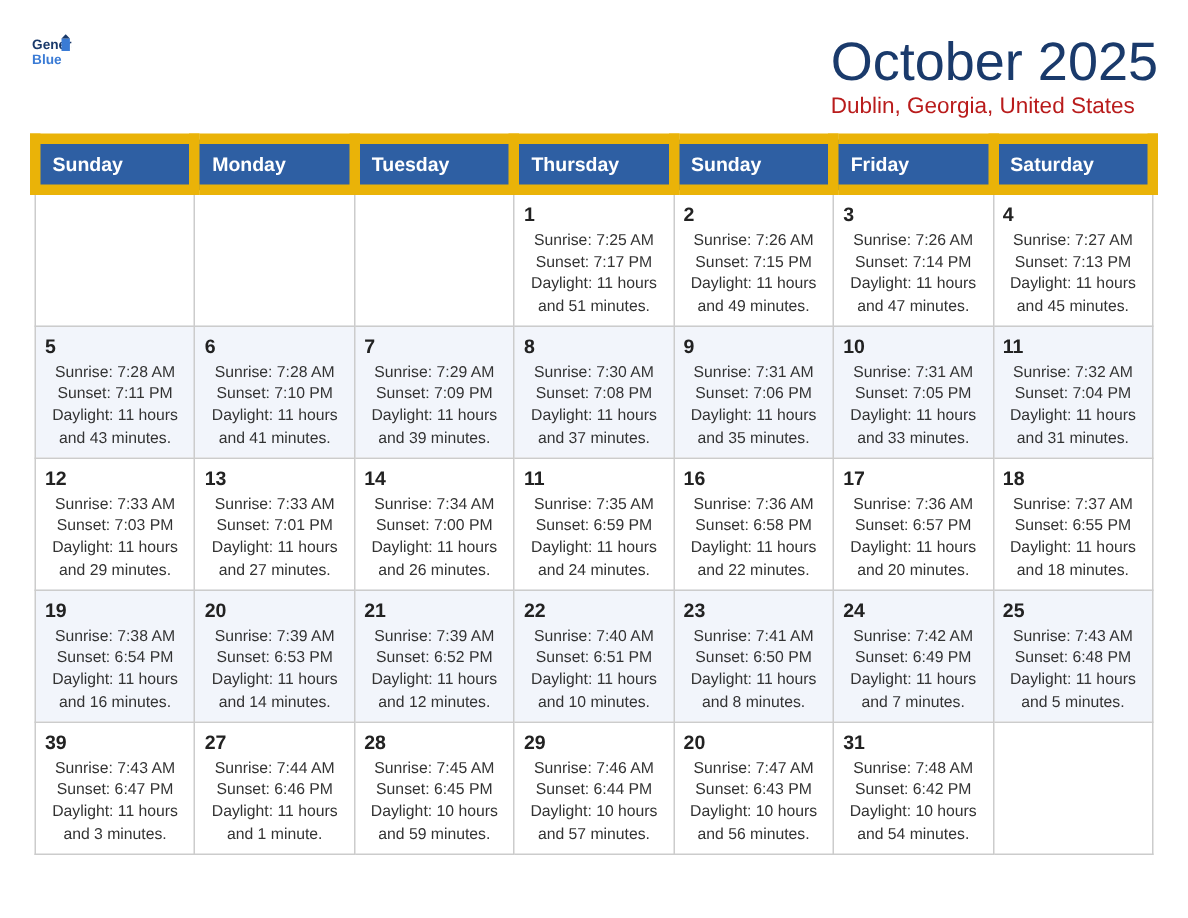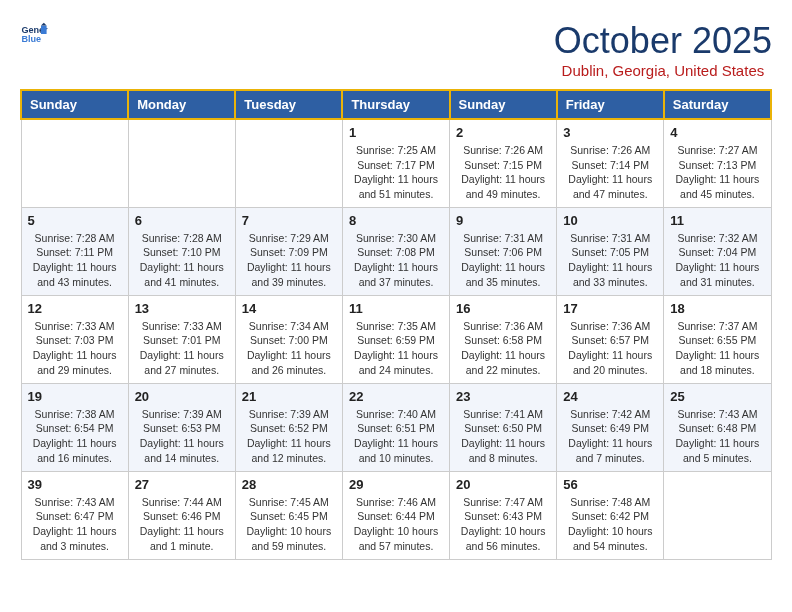--- a/index.html
+++ b/index.html
@@ -19,21 +19,21 @@
     .logo {
       display: flex;
       align-items: center;
       gap: 4px;
     }
     .logo-icon {
       width: 28px;
       height: 28px;
     }
     .title-block {
-      text-align: center;
+      text-align: left;
     }
     .month-title {
       font-size: 36px;
       color: #1a3a6b;
       font-weight: normal;
     }
     .subtitle {
       font-size: 15px;
       color: #b91c1c;
     }
@@ -42,21 +42,21 @@
       border-collapse: collapse;
       table-layout: fixed;
     }
     th {
       background-color: #2e5fa3;
       color: white;
       text-align: left;
       padding: 6px 8px;
       font-size: 13px;
       font-weight: bold;
-      border: 2px solid #eab308;
+      border: 7px solid #eab308;
     }
     td {
       border: 1px solid #ccc;
       vertical-align: top;
       padding: 5px 6px;
       height: 88px;
       background: #fff;
     }
     .day-number {
       font-size: 13px;
@@ -239,19 +239,19 @@
         </td>
         <td>
           <span class="day-number">29</span>
           <div class="day-info">Sunrise: 7:46 AM<br>Sunset: 6:44 PM<br>Daylight: 10 hours<br>and 57 minutes.</div>
         </td>
         <td>
           <span class="day-number">20</span>
           <div class="day-info">Sunrise: 7:47 AM<br>Sunset: 6:43 PM<br>Daylight: 10 hours<br>and 56 minutes.</div>
         </td>
         <td>
-          <span class="day-number">56</span>
+          <span class="day-number">31</span>
           <div class="day-info">Sunrise: 7:48 AM<br>Sunset: 6:42 PM<br>Daylight: 10 hours<br>and 54 minutes.</div>
         </td>
         <td class="empty-cell"></td>
       </tr>
     </tbody>
 </table>
 
 </body></html>

